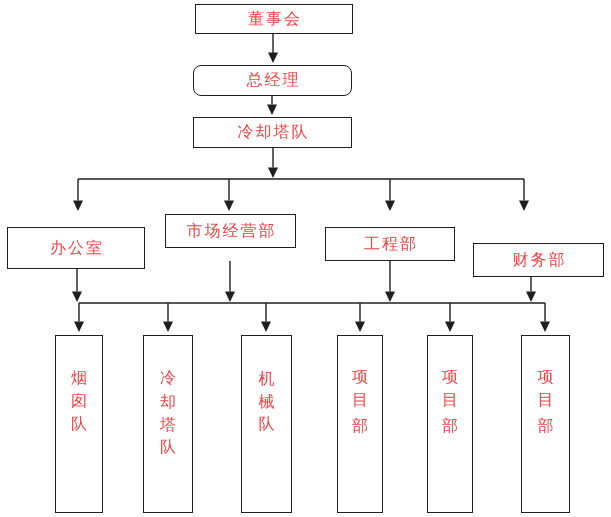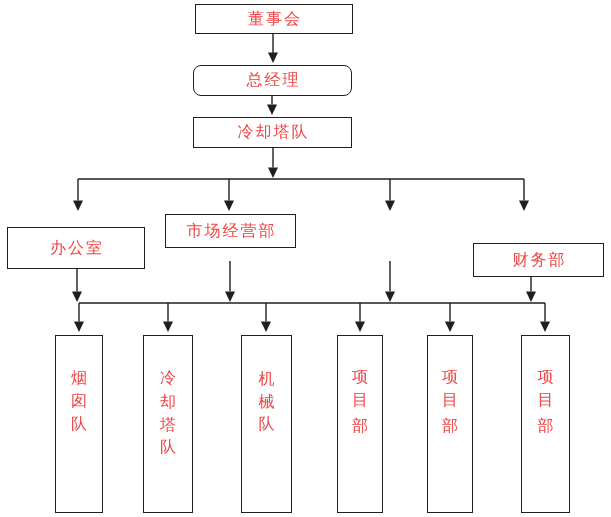--- a/index.html
+++ b/index.html
@@ -162,20 +162,23 @@
   <div class="node n-ce">
     <span>冷却塔队</span>
   </div>
 
   <div class="node n-office">
     <span>办公室</span>
   </div>
   <div class="node n-market">
     <span>市场经营部</span>
   </div>
+  <div class="node n-eng">
+    <span>工程部</span>
+  </div>
   <div class="node n-fin">
     <span>财务部</span>
   </div>
 
   <div class="vnode n-t1">
     <span class="vtext">烟囱队</span>
   </div>
   <div class="vnode n-t2">
     <span class="vtext">冷却塔队</span>
   </div>

